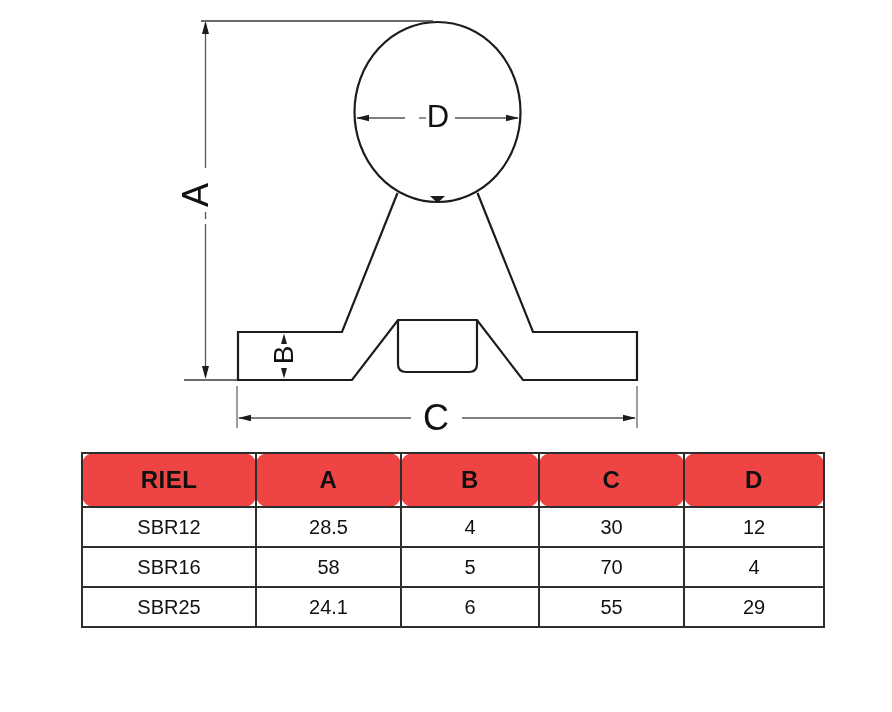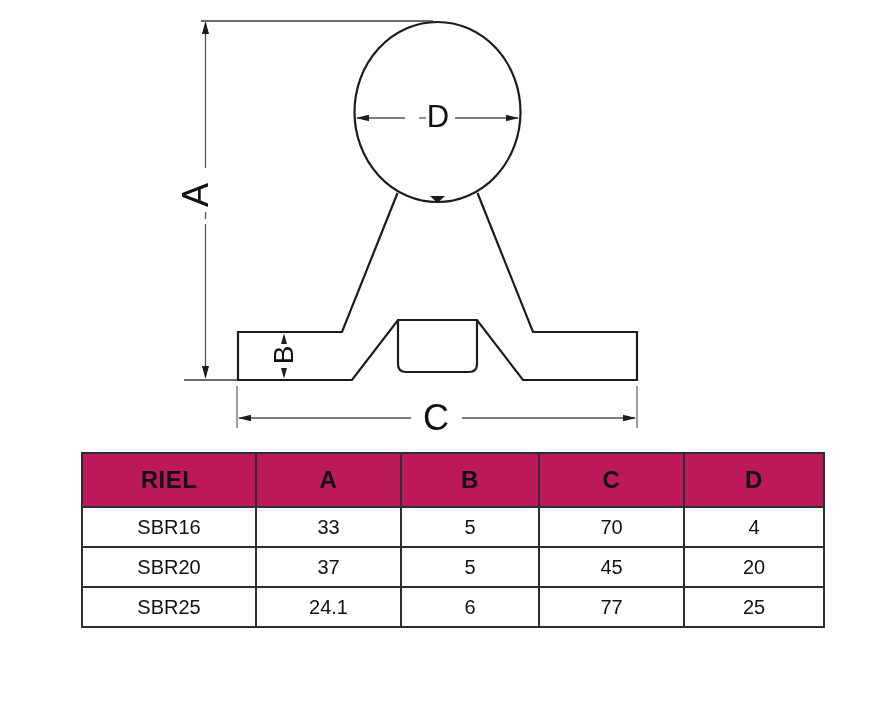--- a/index.html
+++ b/index.html
@@ -24,25 +24,26 @@
     width: 742px;
   }
   .spec-table th, .spec-table td {
     border: 2px solid #2e2e2e;
     text-align: center;
     vertical-align: middle;
     color: #111111;
     padding: 0;
   }
   .spec-table th {
-    background: #be185d;
+    background: #ef4444;
     height: 52px;
     font-size: 24px;
     font-weight: bold;
     letter-spacing: 0.5px;
+    border-radius: 12px;
   }
   .spec-table td {
     background: #ffffff;
     height: 38px;
     font-size: 20px;
     font-weight: normal;
   }
   .dim-label {
     font-family: "Liberation Sans", sans-serif;
     fill: #111111;
@@ -118,36 +119,36 @@
       <tr>
         <th>RIEL</th>
         <th>A</th>
         <th>B</th>
         <th>C</th>
         <th>D</th>
       </tr>
     </thead>
     <tbody>
       <tr>
+        <td>SBR12</td>
+        <td>28.5</td>
+        <td>4</td>
+        <td>30</td>
+        <td>12</td>
+      </tr>
+      <tr>
         <td>SBR16</td>
-        <td>33</td>
+        <td>58</td>
         <td>5</td>
         <td>70</td>
         <td>4</td>
       </tr>
       <tr>
-        <td>SBR20</td>
-        <td>37</td>
-        <td>5</td>
-        <td>45</td>
-        <td>20</td>
-      </tr>
-      <tr>
         <td>SBR25</td>
         <td>24.1</td>
         <td>6</td>
-        <td>77</td>
-        <td>25</td>
+        <td>55</td>
+        <td>29</td>
       </tr>
     </tbody>
   </table>
 
 </div>
 
 </body></html>

